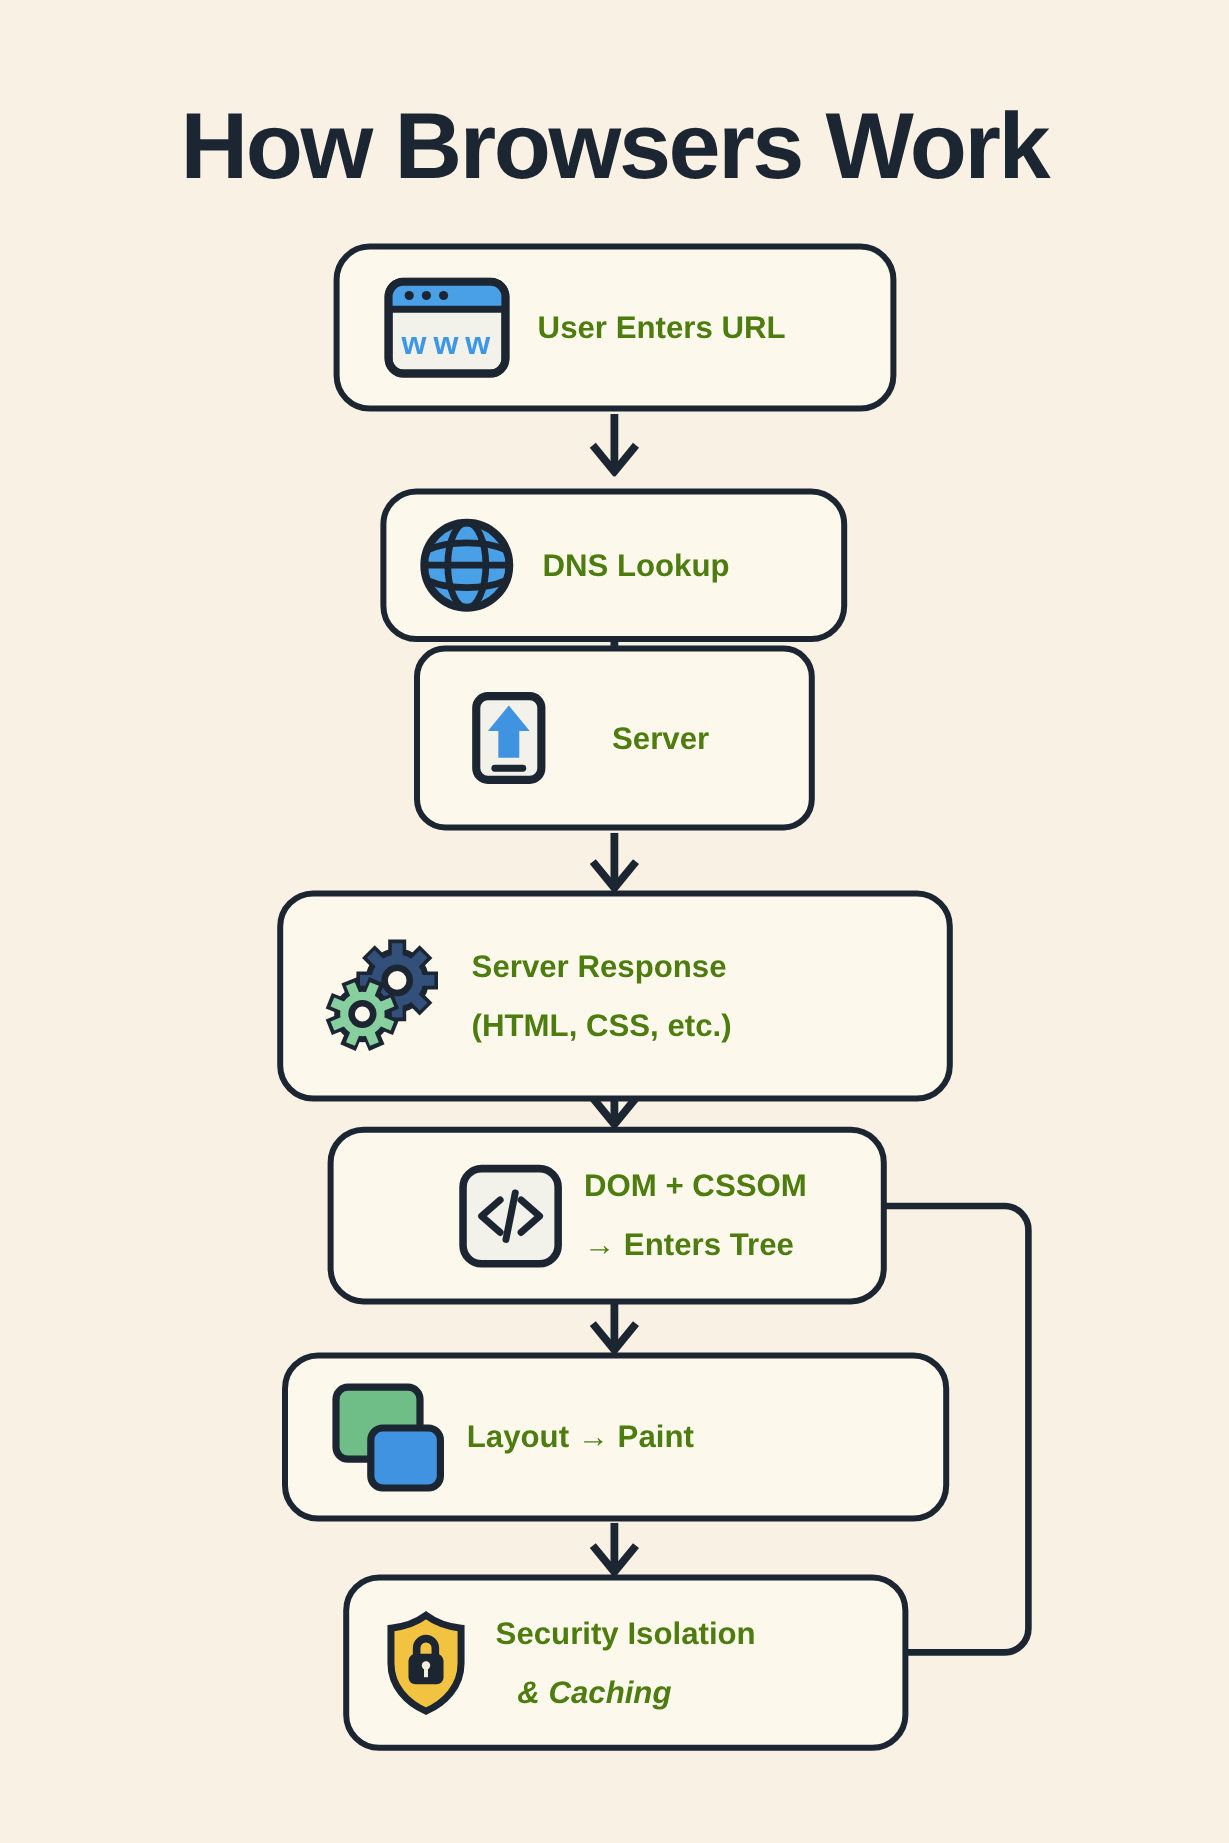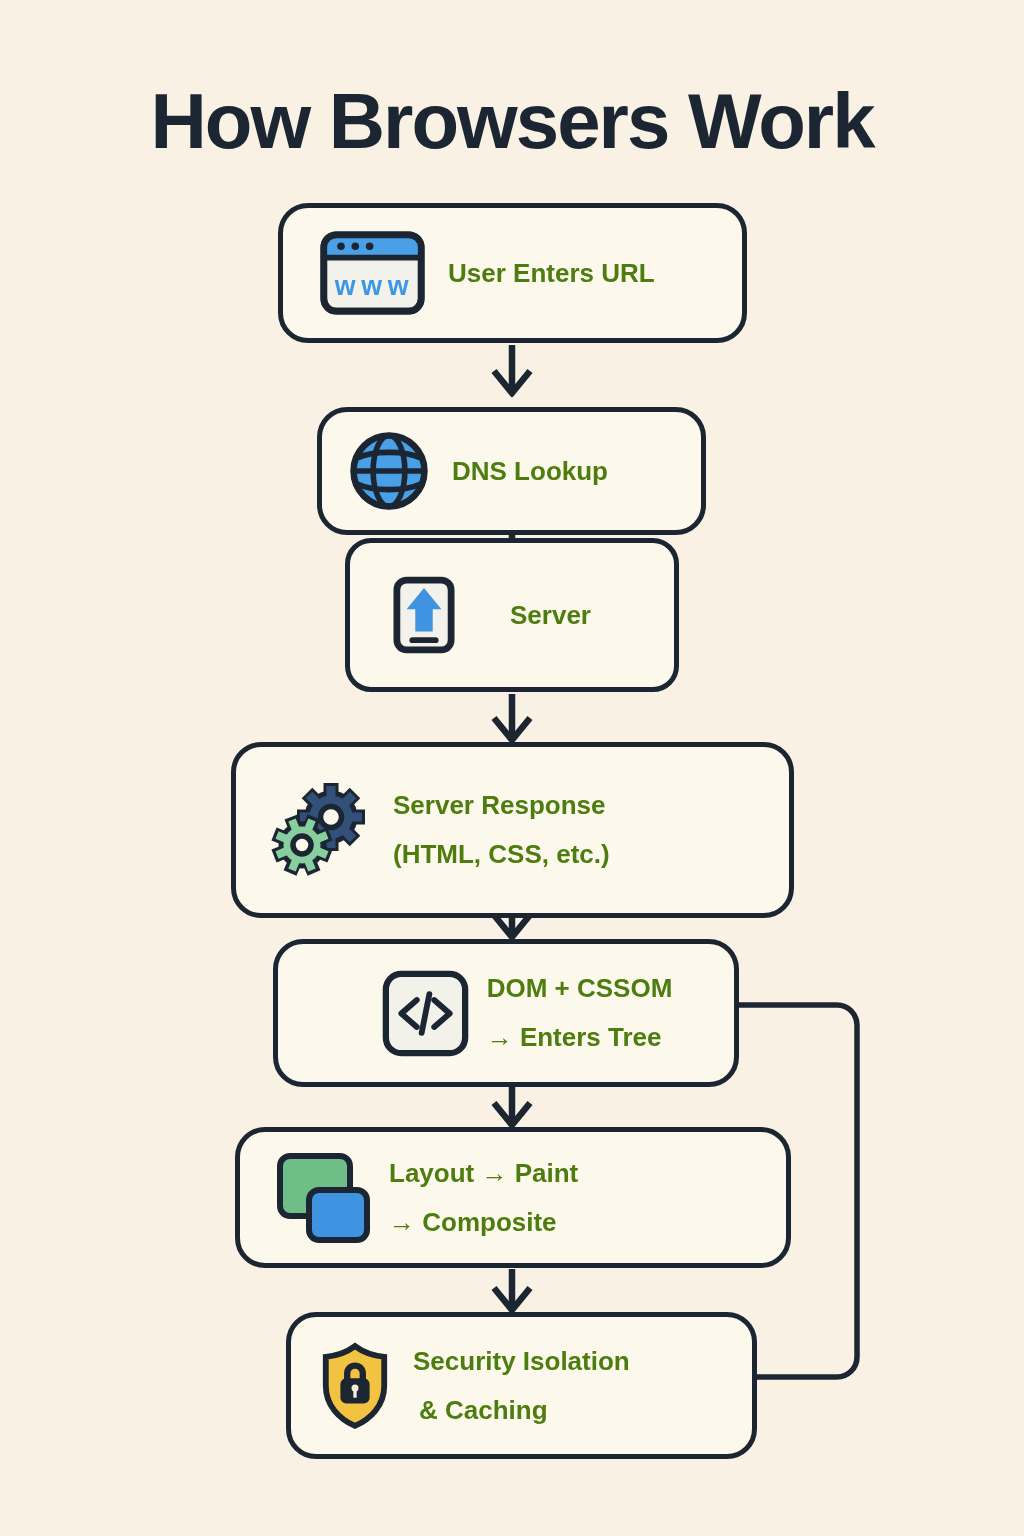--- a/index.html
+++ b/index.html
@@ -165,29 +165,28 @@
   </div>
 </div>
 
 <div class="box" style="left:235px; top:1127px; width:556px; height:141px; padding-left:36px; gap:18px;">
   <svg class="icon" width="95" height="92" viewBox="0 0 95 92">
     <rect x="4" y="4" width="70" height="60" rx="10" fill="#6fbe88" stroke="#1c2633" stroke-width="6"></rect>
     <rect x="33" y="38" width="58" height="50" rx="10" fill="#3f93e0" stroke="#1c2633" stroke-width="6"></rect>
   </svg>
   <div class="label">
     <span class="line">Layout → Paint</span>
-    <span class="line">→ Composite</span>
   </div>
 </div>
 
 <div class="box" style="left:286px; top:1312px; width:471px; height:147px; padding-left:27px; gap:21px;">
   <svg class="icon" width="74" height="90" viewBox="0 0 76 92">
     <path d="M38,5 C30,11 18,15 8,16 L8,46 C8,66 22,80 38,87 C54,80 68,66 68,46 L68,16 C58,15 46,11 38,5 Z" fill="#f2c340" stroke="#1c2633" stroke-width="6"></path>
     <path d="M30,39 v-6 a8,8 0 0 1 16,0 v6" fill="none" stroke="#1c2633" stroke-width="6.5"></path>
     <rect x="23" y="38" width="30" height="26" rx="6" fill="#1c2633"></rect>
     <circle cx="38" cy="48" r="3.6" fill="#f5efdd"></circle>
     <rect x="36.3" y="51" width="3.4" height="7" fill="#f5efdd"></rect>
   </svg>
   <div class="label">
     <span class="line">Security Isolation</span>
-    <span class="line" style="margin-left:6px;">&amp; Caching</span>
+    <span class="line" style="margin-left:18px;font-style:italic;">&amp; Caching</span>
   </div>
 </div>
 
 </body></html>

